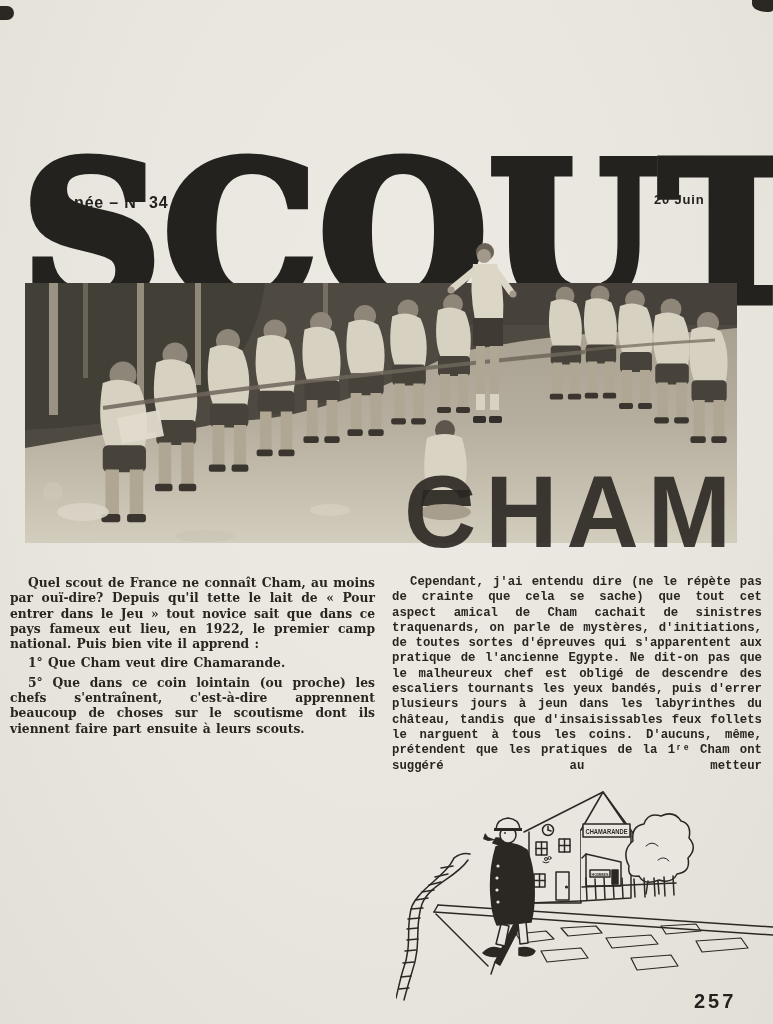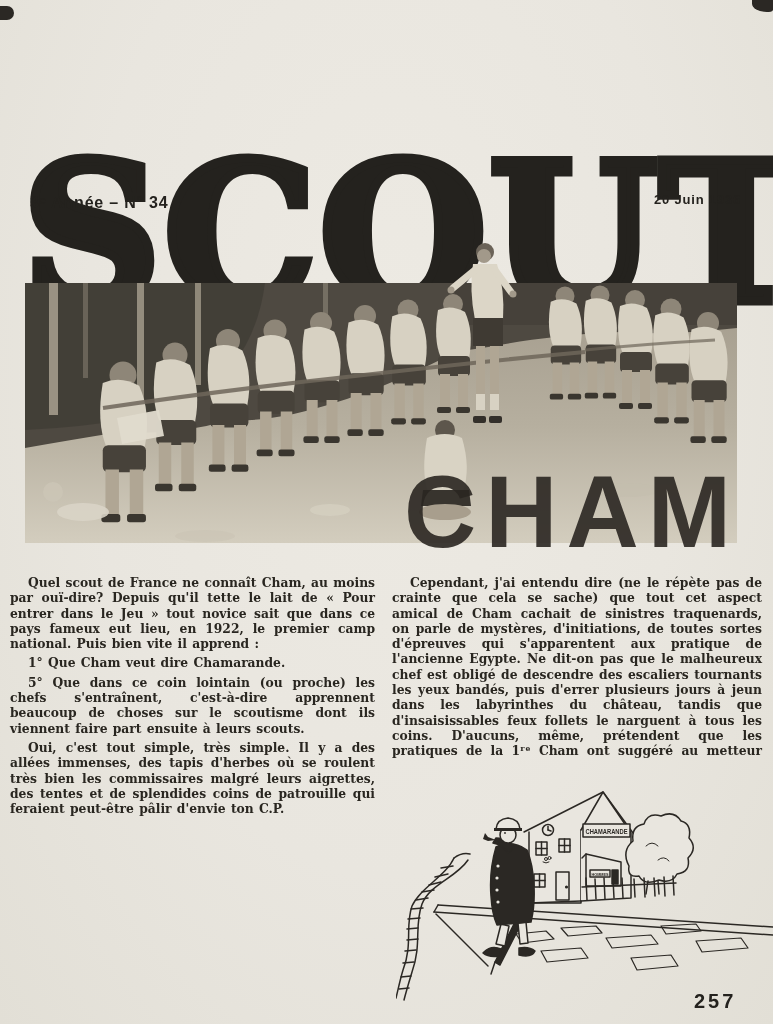--- a/index.html
+++ b/index.html
@@ -22,21 +22,21 @@
     letter-spacing:9px;color:rgba(42,38,33,.9);font-family:"Liberation Sans",sans-serif;
     transform:scaleY(1.02);transform-origin:top left;white-space:nowrap;
   }
   .col{
     position:absolute;top:575px;font-family:"DejaVu Serif",serif;font-weight:bold;
     font-size:12.3px;line-height:15.3px;color:#292620;text-align:justify;
   }
   .col p{margin:0 4px 4px;text-indent:18px;word-spacing:1px;}
   .col-left{left:6px;width:373px;}
   .col-right{left:388px;width:378px;}
-  .justify-last{text-align-last:justify;}
+  .justify-last{text-align-last:justify;font-family:Liberation Mono, monospace;}
   .cartoon-wrap{position:absolute;left:396px;top:786px;width:377px;height:226px;}
   .page-number{position:absolute;left:694px;top:990px;font-weight:bold;font-size:20px;letter-spacing:3px;}
   .blob-tl{position:absolute;left:0;top:6px;width:14px;height:14px;background:#2b2824;border-radius:0 80% 80% 0;}
   .blob-tr{position:absolute;left:752px;top:0;width:21px;height:12px;background:#2b2824;border-radius:0 0 20% 70%;}
 </style>
 </head>
 <body>
 
 <div class="blob-tl"></div>
 <div class="blob-tr"></div>
@@ -129,21 +129,20 @@
     <ellipse cx="600" cy="250" rx="34" ry="7" fill="#c4beae" opacity=".5"></ellipse>
   </g>
 </svg>
 </div>
 <div class="cham-overlay">CHAM</div>
 
 <div class="col col-left">
   <p>Quel scout de France ne connaît Cham, au moins par ouï-dire? Depuis qu'il tette le lait de « Pour entrer dans le Jeu » tout novice sait que dans ce pays fameux eut lieu, en 1922, le premier camp national. Puis bien vite il apprend :</p>
   <p>1° Que Cham veut dire Chamarande.</p>
   <p>5° Que dans ce coin lointain (ou proche) les chefs s'entraînent, c'est-à-dire apprennent beaucoup de choses sur le scoutisme dont ils viennent faire part ensuite à leurs scouts.</p>
-  <p>Oui, c'est tout simple, très simple. Il y a des allées immenses, des tapis d'herbes où se roulent très bien les commissaires malgré leurs aigrettes, des tentes et de splendides coins de patrouille qui feraient peut-être pâlir d'envie ton C.P.</p>
 </div>
 <div class="col col-right">
   <p class="justify-last">Cependant, j'ai entendu dire (ne le répète pas de crainte que cela se sache) que tout cet aspect amical de Cham cachait de sinistres traquenards, on parle de mystères, d'initiations, de toutes sortes d'épreuves qui s'apparentent aux pratique de l'ancienne Egypte. Ne dit-on pas que le malheureux chef est obligé de descendre des escaliers tournants les yeux bandés, puis d'errer plusieurs jours à jeun dans les labyrinthes du château, tandis que d'insaisissables feux follets le narguent à tous les coins. D'aucuns, même, prétendent que les pratiques de la 1ʳᵉ Cham ont suggéré au metteur</p>
 </div>
 
 <div class="cartoon-wrap">
 <svg width="377" height="226" viewBox="0 0 377 226" stroke="#2b2824" fill="none" stroke-width="1.5" stroke-linecap="round" stroke-linejoin="round">
 
   <g>
     <path d="M72,74 C60,92 34,98 26,118 C18,140 26,158 16,186 C13,196 10,206 8,214"></path>

